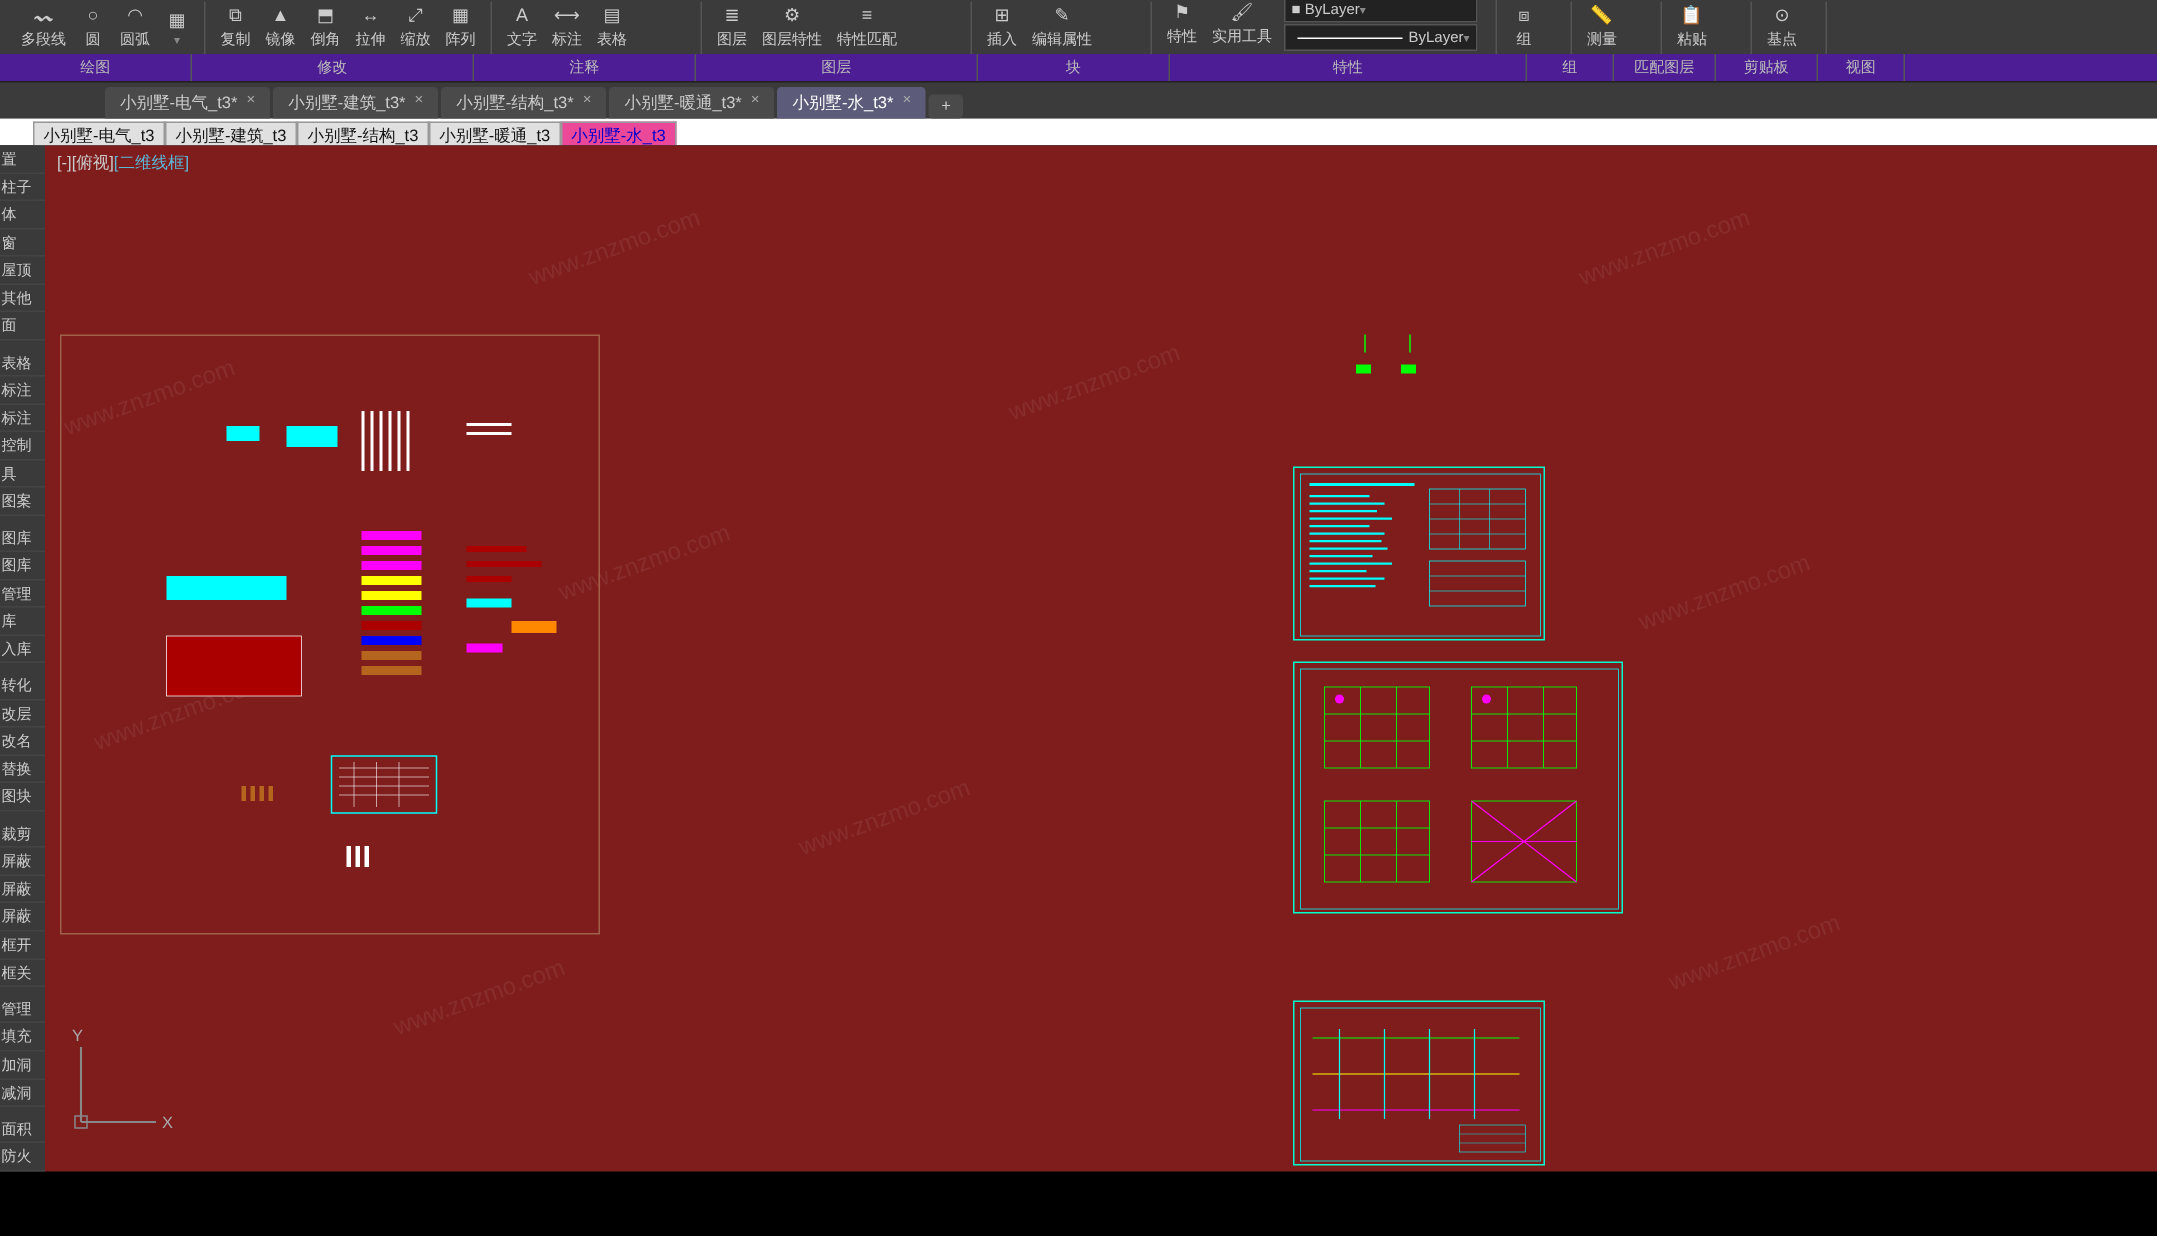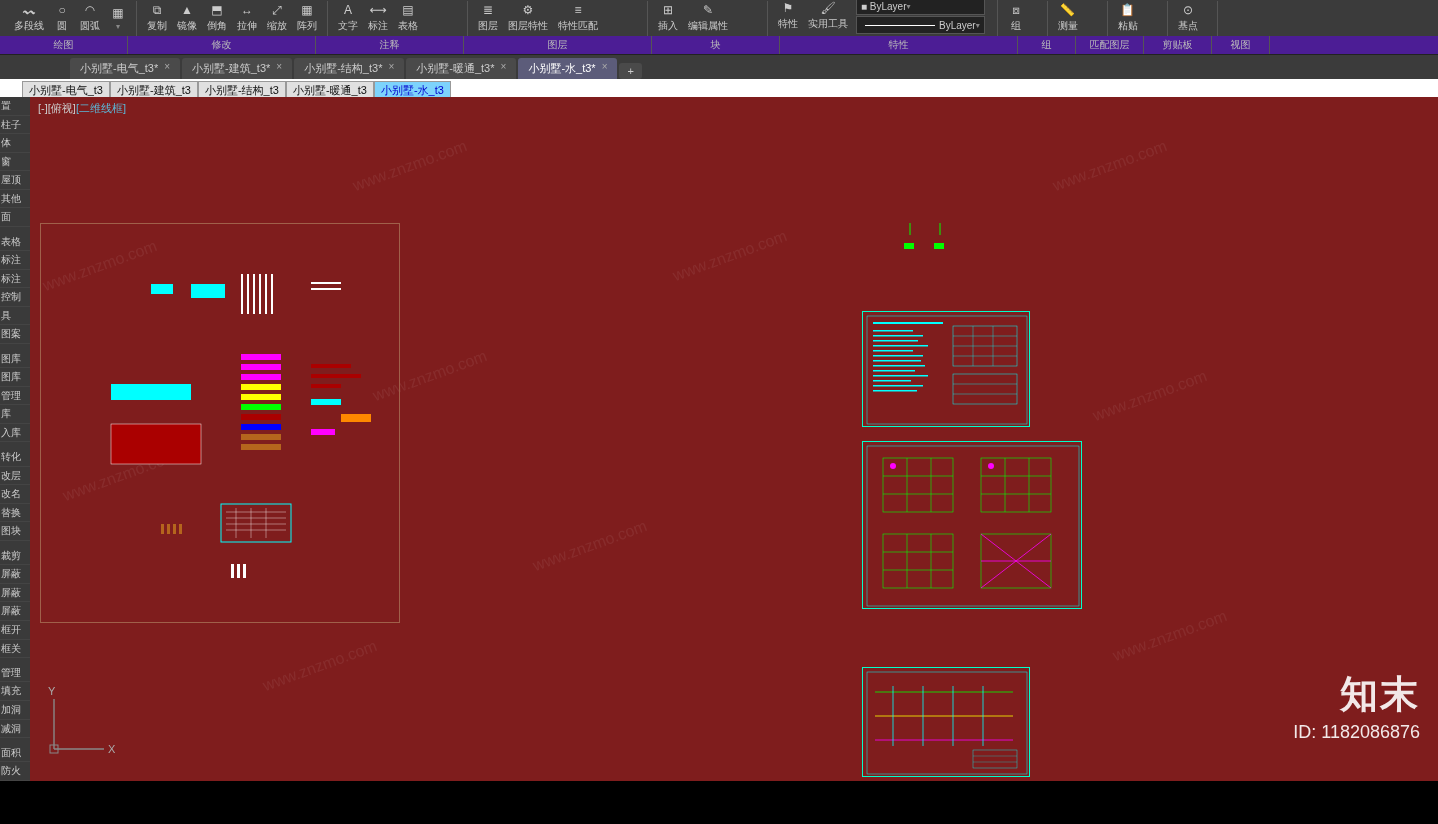--- a/index.html
+++ b/index.html
@@ -18,21 +18,21 @@
 .panel-label { border-right: 1px solid #555; text-align: center; display: flex; align-items: center; justify-content: center; color: #bbb; }
 
 .tabs-bar { display: flex; background: #3b3b3b; padding: 2px 0 0 70px; gap: 0; height: 24px; align-items: flex-end; }
 .tab { background: #4a4a4a; color: #ccc; padding: 3px 10px; font-size: 11px; border-radius: 3px 3px 0 0; margin-right: 2px; display: flex; align-items: flex-start; gap: 6px; cursor: pointer; }
 .tab.active { background: #5c5c7a; color: #fff; }
 .tab-close { font-size: 10px; color: #aaa; }
 .tab-add { background: #4a4a4a; padding: 2px 8px; border-radius: 3px; cursor: pointer; }
 
 .layout-tabs { display: flex; background: #fff; color: #111; font-size: 11px; padding-left: 22px; height: 18px; }
 .layout-tab { border: 1px solid #999; border-bottom: none; padding: 1px 6px; margin-top: 2px; background: #e0e0e0; cursor: pointer; }
-.layout-tab.active { background: #7dd3fc; color: #00c; }
+.layout-tab.active { background: #ec4899; color: #00c; }
 
 .work-area { display: flex; height: calc(100% - 140px); background: #000; position: relative; }
 .side-tools { width: 30px; background: #3a3a3a; display: flex; flex-direction: column; color: #ccc; font-size: 10px; }
 .side-tool { padding: 2px 1px; text-align: left; border-bottom: 1px solid #444; cursor: pointer; white-space: nowrap; overflow: hidden; }
 
 .canvas { flex: 1; position: relative; background: #7f1d1d; overflow: hidden; }
 .view-label { position: absolute; top: 4px; left: 8px; color: #ccc; font-size: 11px; }
 .view-label .cyan2 { color: #5cb8d8; }
 
 .sheet-frame { position: absolute; border: 1px solid #a0604a; }
@@ -462,19 +462,15 @@
     <div class="ucs">
       <svg width="80" height="80">
         <line x1="10" y1="68" x2="60" y2="68" stroke="#888" stroke-width="1.4"></line>
         <line x1="10" y1="68" x2="10" y2="18" stroke="#888" stroke-width="1.4"></line>
         <rect x="6" y="64" width="8" height="8" fill="none" stroke="#888"></rect>
         <text x="64" y="72" fill="#aaa" font-size="11">X</text>
         <text x="4" y="14" fill="#aaa" font-size="11">Y</text>
       </svg>
     </div>
 
-    <div class="watermark-brand">
-      <div class="big">知末</div>
-      <div class="idline"><span>ID: </span><span>1182086876</span></div>
-    </div>
 
   </div>
 </div>
 
 </body></html>

